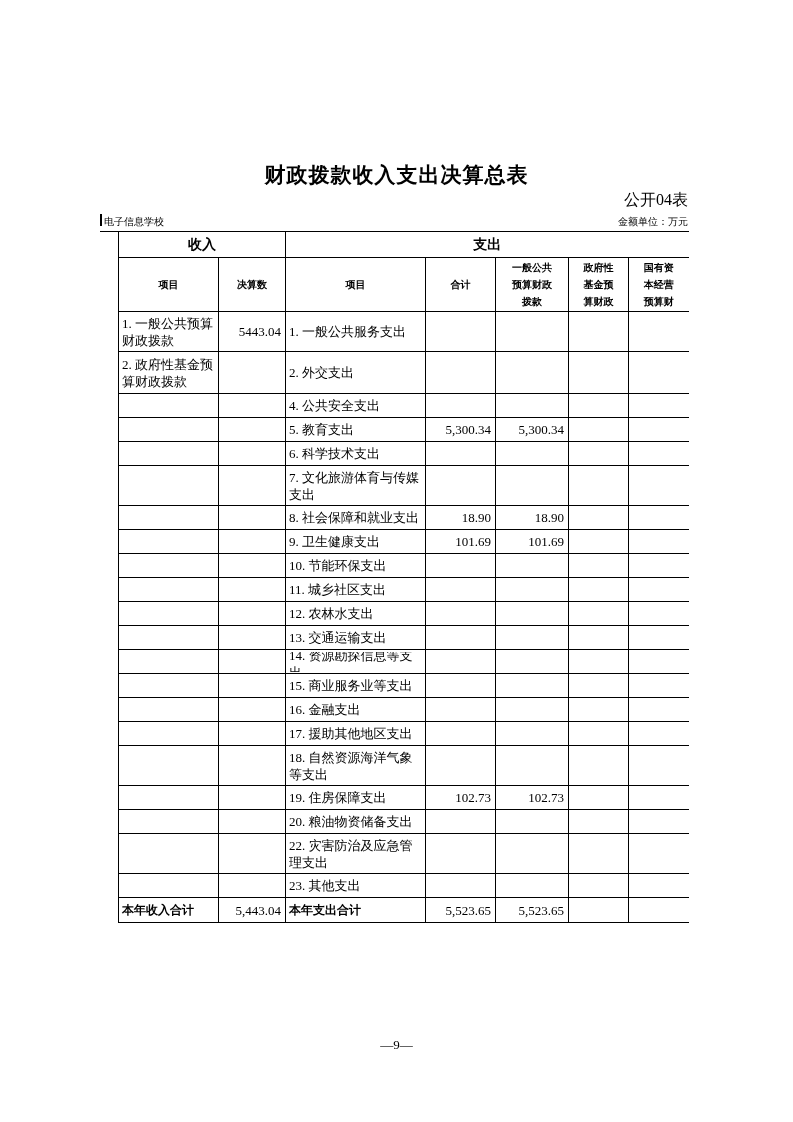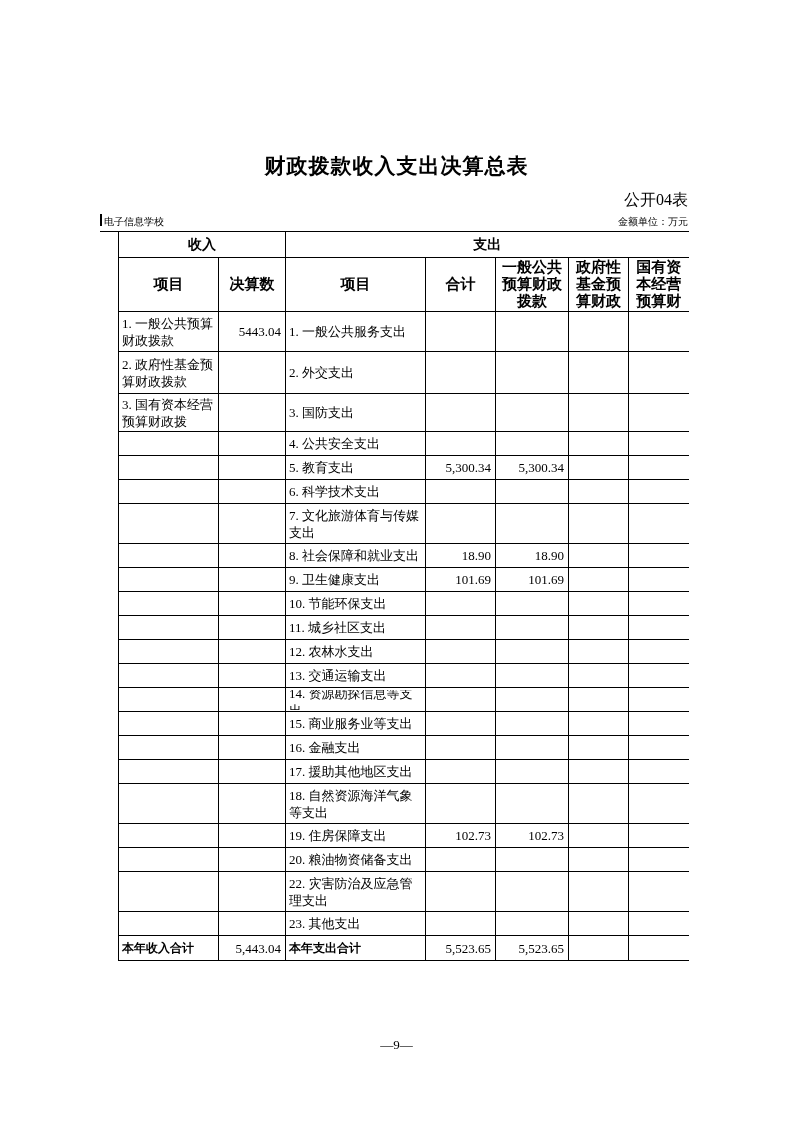--- a/index.html
+++ b/index.html
@@ -4,21 +4,21 @@
 <style>
   html,body{margin:0;padding:0;}
   body{
     width:793px;height:1122px;position:relative;background:#ffffff;
     font-family:"Liberation Serif","DejaVu Serif",serif;color:#000;
     overflow:hidden;
   }
   .page{position:absolute;inset:0;background:#fff;}
 
   .doc-title{
-    position:absolute;top:152px;left:0;width:793px;text-align:center;
+    position:absolute;top:161px;left:0;width:793px;text-align:center;
     font-size:21px;font-weight:bold;letter-spacing:1px;
   }
   .table-code{
     position:absolute;top:190px;right:105px;font-size:16px;text-align:center;
   }
   .meta-row{
     position:absolute;top:209px;left:100px;width:588px;height:22px;
     font-size:10px;border-bottom:1px solid #000;
   }
   .entity{position:absolute;left:0;bottom:2px;}
@@ -36,21 +36,21 @@
   .fiscal th,.fiscal td{
     border:1px solid #000;padding:1px 3px;vertical-align:middle;
     overflow:hidden;word-break:break-all;
   }
   
   .fiscal th:last-child,.fiscal td:last-child{border-right:none;}
 
   .fiscal thead tr.group th{height:23px;font-weight:bold;font-size:14px;text-align:center;}
   .fiscal thead tr.cols th{
     height:50px;font-weight:bold;text-align:center;
-    white-space:pre-line;padding:1px 2px;font-size:15px;line-height:17px;
+    white-space:pre-line;padding:1px 2px;font-size:10px;line-height:17px;
   }
   .fiscal td{height:21px;}
   .fiscal td.item{text-align:left;}
   .fiscal td.num{text-align:right;padding-right:4px;}
   .fiscal tr.totals td{height:22px;}
   .fiscal tr.totals td.label{font-weight:bold;font-size:12px;}
 
   .clipbox{height:20px;overflow:hidden;}
   .clipbox .clipinner{margin-top:-5px;}
 
@@ -115,29 +115,20 @@
         </tr>
         <tr style="height: 42px;">
           <td class="item">2. 政府性基金预算财政拨款</td>
           <td class="num"></td>
           <td class="item">2. 外交支出</td>
           <td class="num"></td>
           <td class="num"></td>
           <td class="num"></td>
           <td class="num"></td>
         </tr>
-        <tr style="height: 38px;">
-          <td class="item">3. 国有资本经营预算财政拨</td>
-          <td class="num"></td>
-          <td class="item">3. 国防支出</td>
-          <td class="num"></td>
-          <td class="num"></td>
-          <td class="num"></td>
-          <td class="num"></td>
-        </tr>
         <tr>
           <td class="item"></td>
           <td class="num"></td>
           <td class="item">4. 公共安全支出</td>
           <td class="num"></td>
           <td class="num"></td>
           <td class="num"></td>
           <td class="num"></td>
         </tr>
         <tr>

